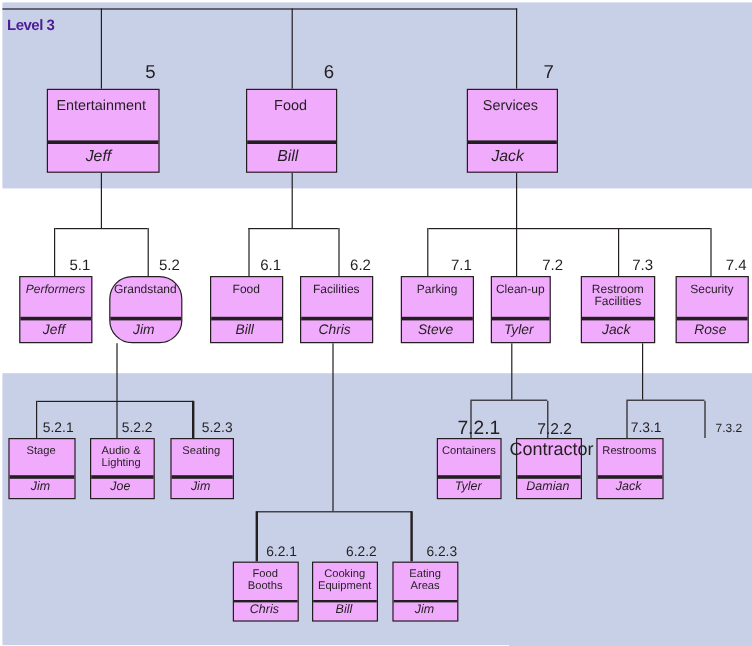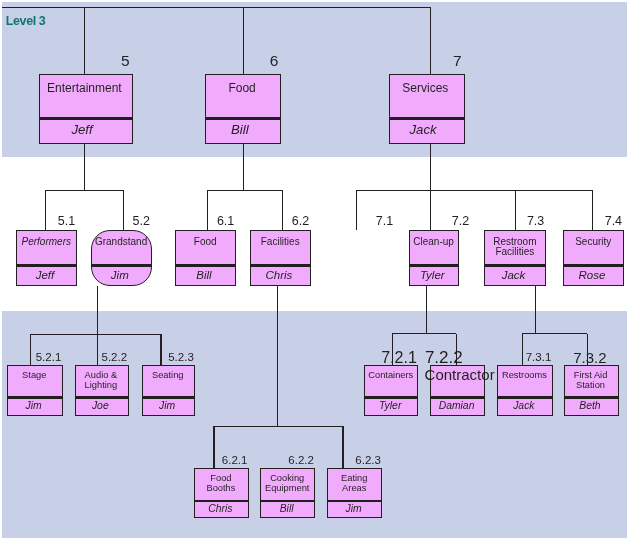--- a/index.html
+++ b/index.html
@@ -6,21 +6,21 @@
   html,body{margin:0;padding:0;background:#ffffff;}
   #stage{position:relative;width:627px;height:538px;background:#ffffff;overflow:hidden;
          font-family:"Liberation Sans",sans-serif;}
   .band{position:absolute;background:#c8d0e8;}
   .line{position:absolute;background:#231f20;}
   .node{position:absolute;box-sizing:border-box;border:1.2px solid #231f20;background:#f0abfc;}
   .node .title{position:absolute;left:-3px;right:-3px;text-align:center;color:#231f20;}
   .node .divider{position:absolute;left:0;right:0;background:#231f20;}
   .node .owner{position:absolute;left:-3px;right:-3px;text-align:center;font-style:italic;color:#231f20;}
   .numlabel{position:absolute;text-align:right;color:#231f20;}
-  .levellabel{position:absolute;font-weight:bold;color:#0f766e;font-size:12.5px;letter-spacing:-0.4px;}
+  .levellabel{position:absolute;font-weight:bold;color:#4c1d95;font-size:12.5px;letter-spacing:-0.4px;}
 </style>
 </head>
 <body>
 
 <div id="stage">
     <div class="band" style="left: 2px; top: 1.7px; width: 625px; height: 155.3px;"></div>
     <div class="band" style="left: 2px; top: 311px; width: 625px; height: 227px;"></div>
     <div class="line" style="left: 1.8px; top: 6.6px; width: 428.9px; height: 1.2px;"></div>
     <div class="line" style="left: 45.6px; top: 189.8px; width: 77.6px; height: 1.2px;"></div>
     <div class="line" style="left: 207.2px; top: 189.8px; width: 75.1px; height: 1.2px;"></div>
@@ -91,20 +91,25 @@
       <div class="divider" style="top: 33.8px; height: 2.5px;"></div>
       <div class="owner" style="top: 38.6px; left: -7.9px; right: -4.1px; font-size: 11.5px; line-height: 13px;">Bill</div>
     </div>
     <div class="numlabel" style="left: 135.2px; top: 215.2px; width: 99.1px; font-size: 12.5px; line-height: 12.5px;">6.1</div>
     <div class="node" style="left: 250.3px; top: 229.7px; width: 61px; height: 56.4px;">
       <div class="title" style="top: 5.9px; left: -6.6px; right: -5.4px; font-size: 10px; line-height: 10.6px; white-space: nowrap;">Facilities</div>
       <div class="divider" style="top: 33.8px; height: 2.5px;"></div>
       <div class="owner" style="top: 38.6px; left: -7.9px; right: -4.1px; font-size: 11.5px; line-height: 13px;">Chris</div>
     </div>
     <div class="numlabel" style="left: 210.3px; top: 215.2px; width: 98.8px; font-size: 12.5px; line-height: 12.5px;">6.2</div>
+    <div class="node" style="left: 334.3px; top: 229.7px; width: 61.1px; height: 56.4px;">
+      <div class="title" style="top: 5.9px; left: -6.6px; right: -5.4px; font-size: 10px; line-height: 10.6px; white-space: nowrap;">Parking</div>
+      <div class="divider" style="top: 33.8px; height: 2.5px;"></div>
+      <div class="owner" style="top: 38.6px; left: -7.9px; right: -4.1px; font-size: 11.5px; line-height: 13px;">Steve</div>
+    </div>
     <div class="numlabel" style="left: 294.3px; top: 215.2px; width: 98.9px; font-size: 12.5px; line-height: 12.5px;">7.1</div>
     <div class="node" style="left: 409.2px; top: 229.7px; width: 50px; height: 56.4px;">
       <div class="title" style="top: 5.9px; left: -6.6px; right: -5.4px; font-size: 10px; line-height: 10.6px; white-space: nowrap;">Clean-up</div>
       <div class="divider" style="top: 33.8px; height: 2.5px;"></div>
       <div class="owner" style="top: 38.6px; left: -7.9px; right: -4.1px; font-size: 11.5px; line-height: 13px;">Tyler</div>
     </div>
     <div class="numlabel" style="left: 369.2px; top: 215.2px; width: 100px; font-size: 12.5px; line-height: 12.5px;">7.2</div>
     <div class="node" style="left: 484.4px; top: 229.7px; width: 62.1px; height: 56.4px;">
       <div class="title" style="top: 5.9px; left: -6.6px; right: -5.4px; font-size: 10px; line-height: 10.6px; white-space: pre-line;">Restroom
 Facilities</div>
@@ -141,34 +146,28 @@
       <div class="title" style="top: 4px; left: -6.6px; right: -5.4px; font-size: 9.3px; line-height: 10.3px; white-space: nowrap;">Containers</div>
       <div class="divider" style="top: 30.4px; height: 2.3px;"></div>
       <div class="owner" style="top: 33.8px; left: -7.2px; right: -4.8px; font-size: 10.4px; line-height: 11.9px;">Tyler</div>
     </div>
     <div class="numlabel" style="left: 324px; top: 351.9px; width: 92.8px; font-size: 16px; line-height: 11.5px;">7.2.1</div>
     <div class="node" style="left: 430.2px; top: 364.9px; width: 55.1px; height: 51px;">
       <div class="title" style="top: 4px; left: -6.6px; right: -5.4px; font-size: 15px; line-height: 10.3px; white-space: nowrap;">Contractor</div>
       <div class="divider" style="top: 30.4px; height: 2.3px;"></div>
       <div class="owner" style="top: 33.8px; left: -7.2px; right: -4.8px; font-size: 10.4px; line-height: 11.9px;">Damian</div>
     </div>
-    <div class="numlabel" style="left: 369px; top: 351.9px; width: 93.7px; font-size: 17px; line-height: 11.5px;">7.2.2</div>
+    <div class="numlabel" style="left: 383px; top: 351.9px; width: 93.7px; font-size: 13px; line-height: 11.5px;">7.2.2</div>
     <div class="node" style="left: 497.4px; top: 364.9px; width: 55.3px; height: 51px;">
       <div class="title" style="top: 4px; left: -6.6px; right: -5.4px; font-size: 9.3px; line-height: 10.3px; white-space: nowrap;">Restrooms</div>
       <div class="divider" style="top: 30.4px; height: 2.3px;"></div>
       <div class="owner" style="top: 33.8px; left: -7.2px; right: -4.8px; font-size: 10.4px; line-height: 11.9px;">Jack</div>
     </div>
     <div class="numlabel" style="left: 457.4px; top: 351.9px; width: 93.9px; font-size: 11.5px; line-height: 11.5px;">7.3.1</div>
-    <div class="node" style="left: 563.7px; top: 364.9px; width: 54.9px; height: 51px;">
-      <div class="title" style="top: 4px; left: -6.6px; right: -5.4px; font-size: 9.3px; line-height: 10.3px; white-space: pre-line;">First Aid
-Station</div>
-      <div class="divider" style="top: 30.4px; height: 2.3px;"></div>
-      <div class="owner" style="top: 33.8px; left: -7.2px; right: -4.8px; font-size: 10.4px; line-height: 11.9px;">Beth</div>
-    </div>
-    <div class="numlabel" style="left: 513px; top: 351.9px; width: 93.5px; font-size: 15px; line-height: 11.5px; text-align: right;">7.3.2</div>
+    <div class="numlabel" style="left: 525px; top: 351.9px; width: 93.5px; font-size: 10px; line-height: 11.5px; text-align: right;">7.3.2</div>
     <div class="node" style="left: 194.3px; top: 468px; width: 54.5px; height: 50.2px;">
       <div class="title" style="top: 4px; left: -6.6px; right: -5.4px; font-size: 9.3px; line-height: 10.3px; white-space: pre-line;">Food
 Booths</div>
       <div class="divider" style="top: 30.6px; height: 2.3px;"></div>
       <div class="owner" style="top: 34px; left: -7.2px; right: -4.8px; font-size: 10.4px; line-height: 11.9px;">Chris</div>
     </div>
     <div class="numlabel" style="left: 154.3px; top: 455px; width: 93.1px; font-size: 11.5px; line-height: 11.5px;">6.2.1</div>
     <div class="node" style="left: 260.3px; top: 468px; width: 55px; height: 50.2px;">
       <div class="title" style="top: 4px; left: -6.6px; right: -5.4px; font-size: 9.3px; line-height: 10.3px; white-space: pre-line;">Cooking
 Equipment</div>

